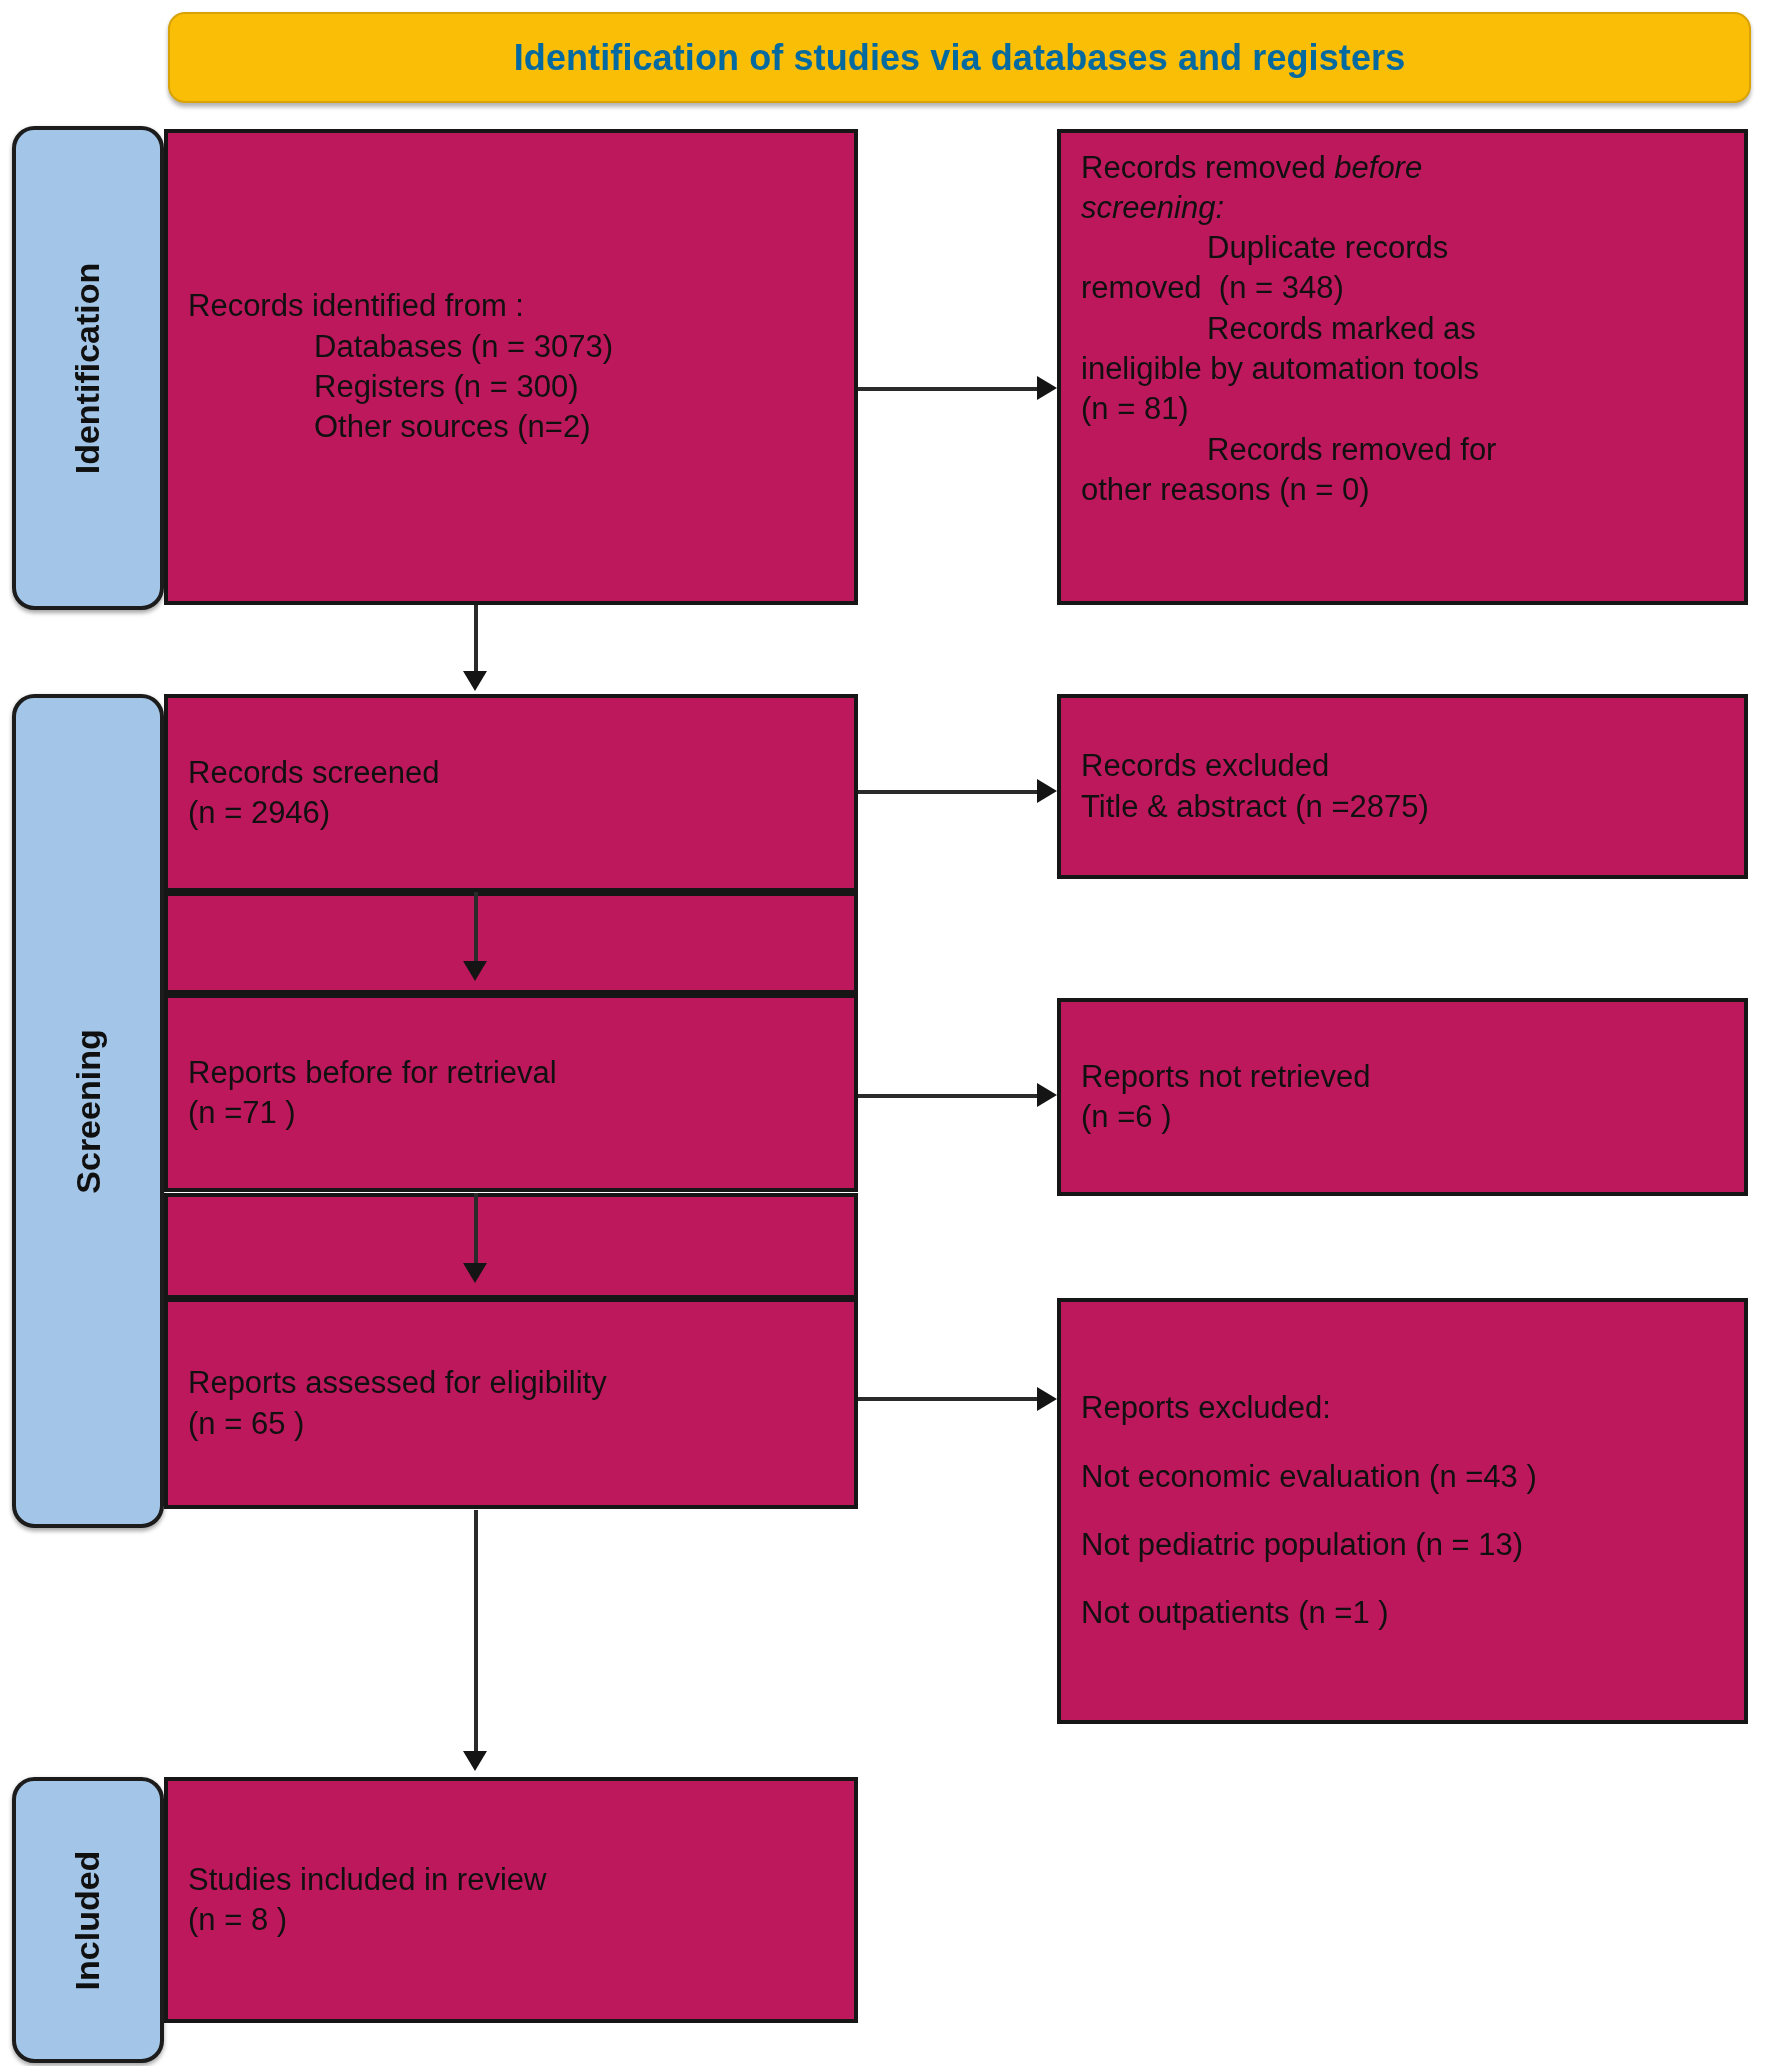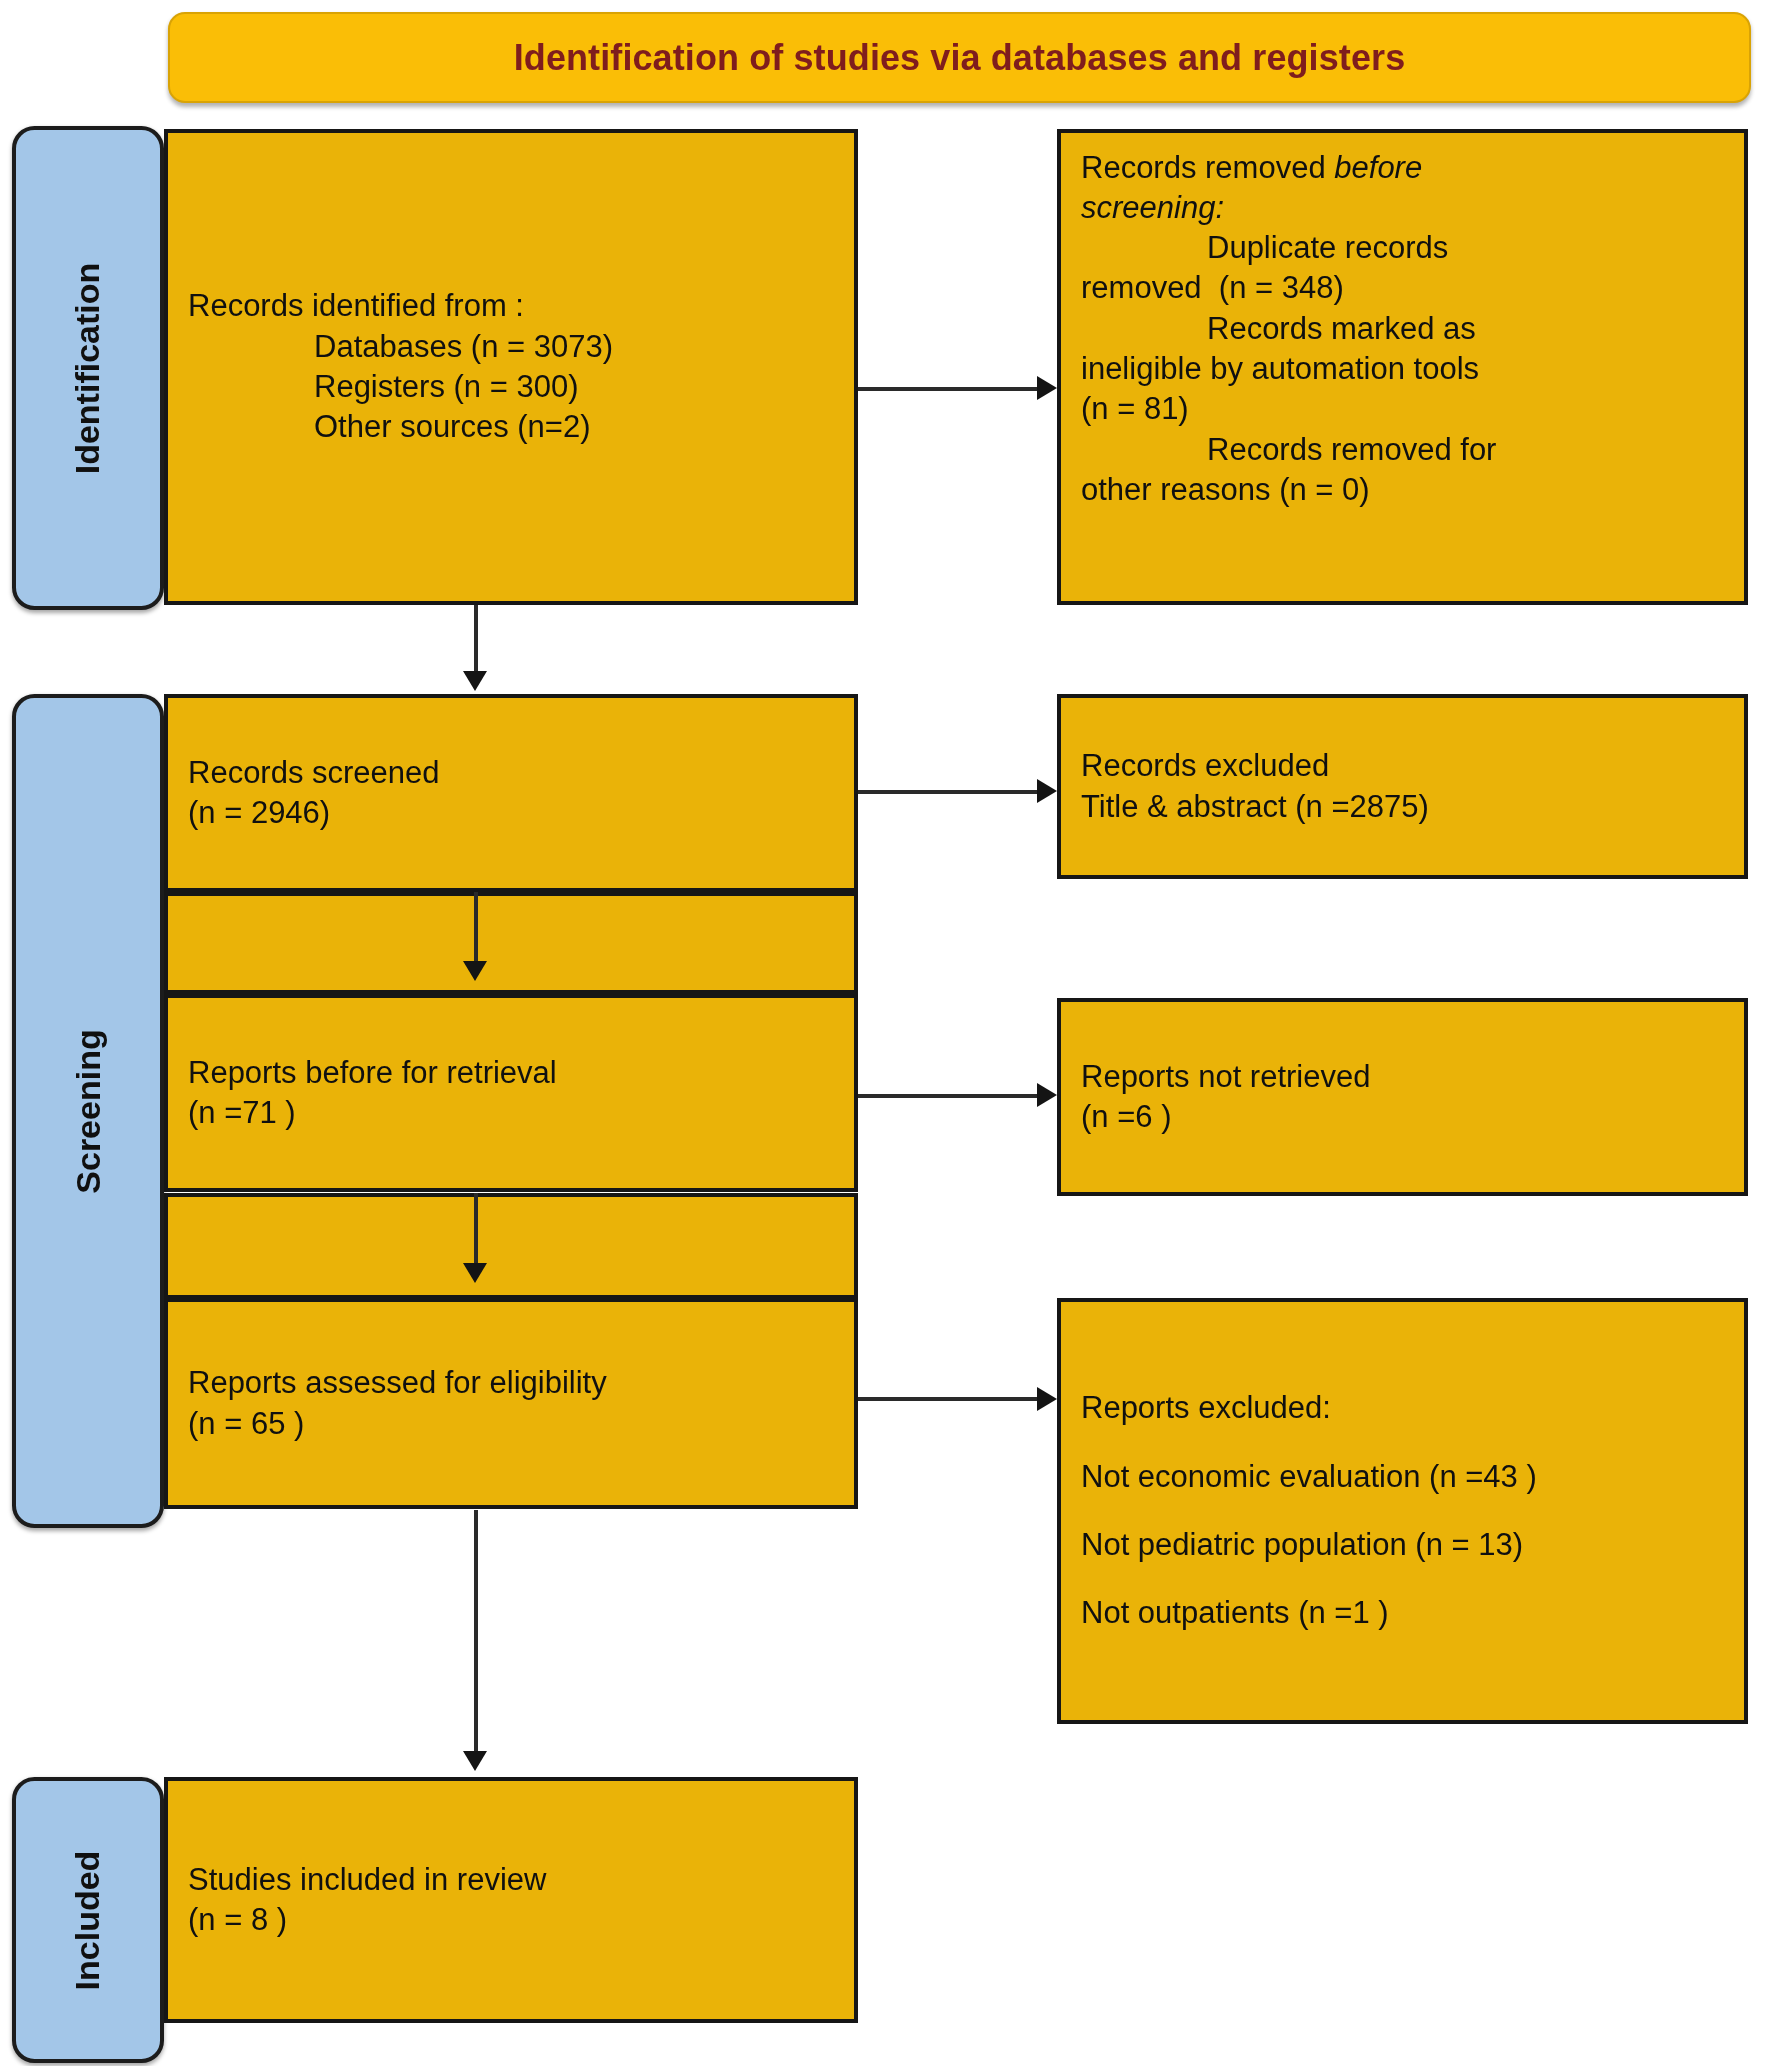--- a/index.html
+++ b/index.html
@@ -23,21 +23,21 @@
     background:#FABE06;
     border:2px solid #D9A305;
     border-radius:17px;
     box-shadow:0 3.3px 4.6px rgba(0,0,0,0.30);
     display:flex;align-items:center;justify-content:center;
   }
   .banner-title{
     font-size:36px;
     font-weight:bold;
     letter-spacing:0.1px;
-    color:#7f1d1d;
+    color:#0369a1;
     text-align:center;
   }
 
   
   .stage-tab{
     position:absolute;
     background:#A3C6E8;
     border:4px solid #1C1C1C;
     border-radius:22.5px;
     box-shadow:0 2.6px 4px rgba(0,0,0,0.35);
@@ -48,21 +48,21 @@
     transform:rotate(-90deg);
     white-space:nowrap;
     font-size:34px;
     font-weight:bold;
     color:#101010;
   }
 
   
   .box{
     position:absolute;
-    background:#eab308;
+    background:#be185d;
     border:4px solid #161616;
     box-sizing:border-box;
     display:flex;
     flex-direction:column;
     justify-content:center;
     padding:0 20px;
   }
   .box.pad-top{justify-content:flex-start;}
   .line{
     font-size:31px;

